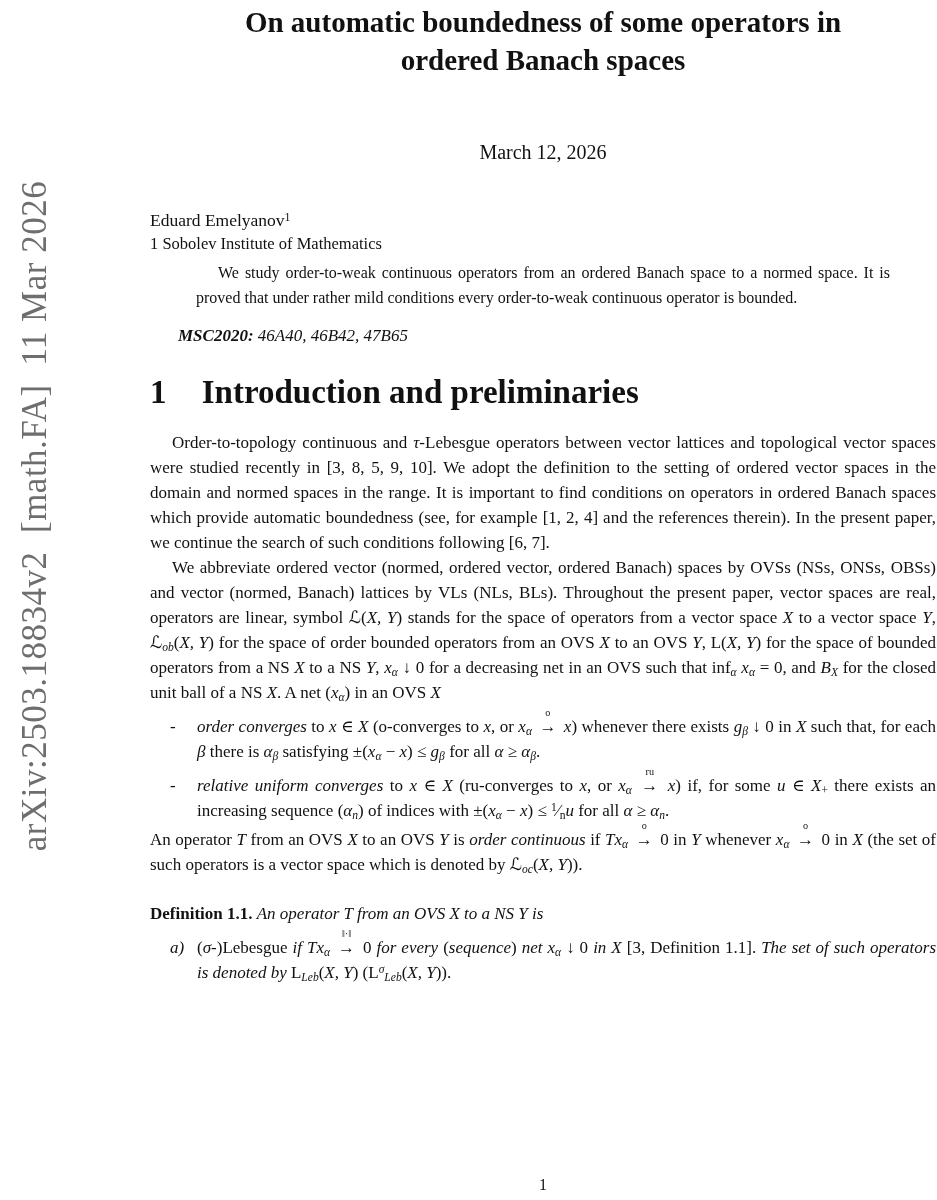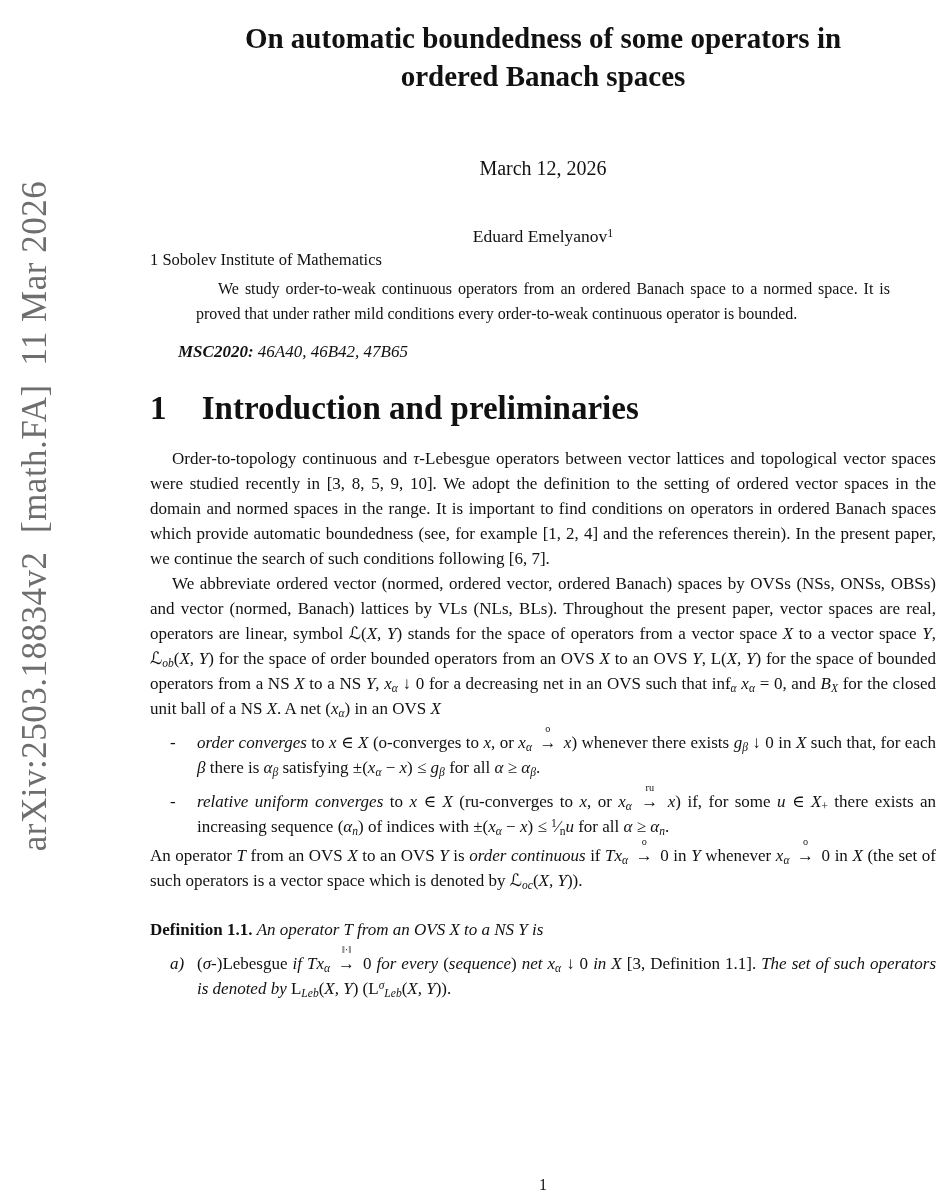--- a/index.html
+++ b/index.html
@@ -15,27 +15,27 @@
     position:absolute;
     top:516px; left:35px;
     transform:translate(-50%,-50%) rotate(-90deg);
     white-space:pre;
     font-size:35px;
     color:#6e6e6e;
     letter-spacing:0.5px;
   }
   .content {
     position:absolute;
-    left:150px; top:16px;
+    left:150px; top:0;
     width:786px;
   }
   .title { text-align:center; font-weight:bold; font-size:29px; line-height:38px; padding-top:3px; }
   .title .tl { display:block; }
   .date { margin-top:62px; text-align:center; font-size:20px; }
-  .author { margin-top:46px; text-align:center; font-size:17.5px; }
+  .author { margin-top:46px; text-align:left; font-size:17.5px; }
   .affiliation { margin-top:3px; font-size:16.5px; }
   .abs-head { margin-top:17px; text-align:center; font-weight:bold; font-size:17px; }
   .abs-block { margin:6px 46px 0 46px; font-size:16px; line-height:25px; text-align:justify; }
   .kw { margin-top:6px; }
   .indent { text-indent:22px; }
   .msc { margin-top:13px; margin-left:28px; font-size:17px; line-height:25px;font-style:italic; }
   .sec-head { margin-top:26px; font-size:33px; font-weight:bold; }
   .sec-num { display:inline-block; margin-right:27px; }
   .body { font-size:17px; line-height:25px; text-align:justify; }
   .p1 { margin-top:19px; }

